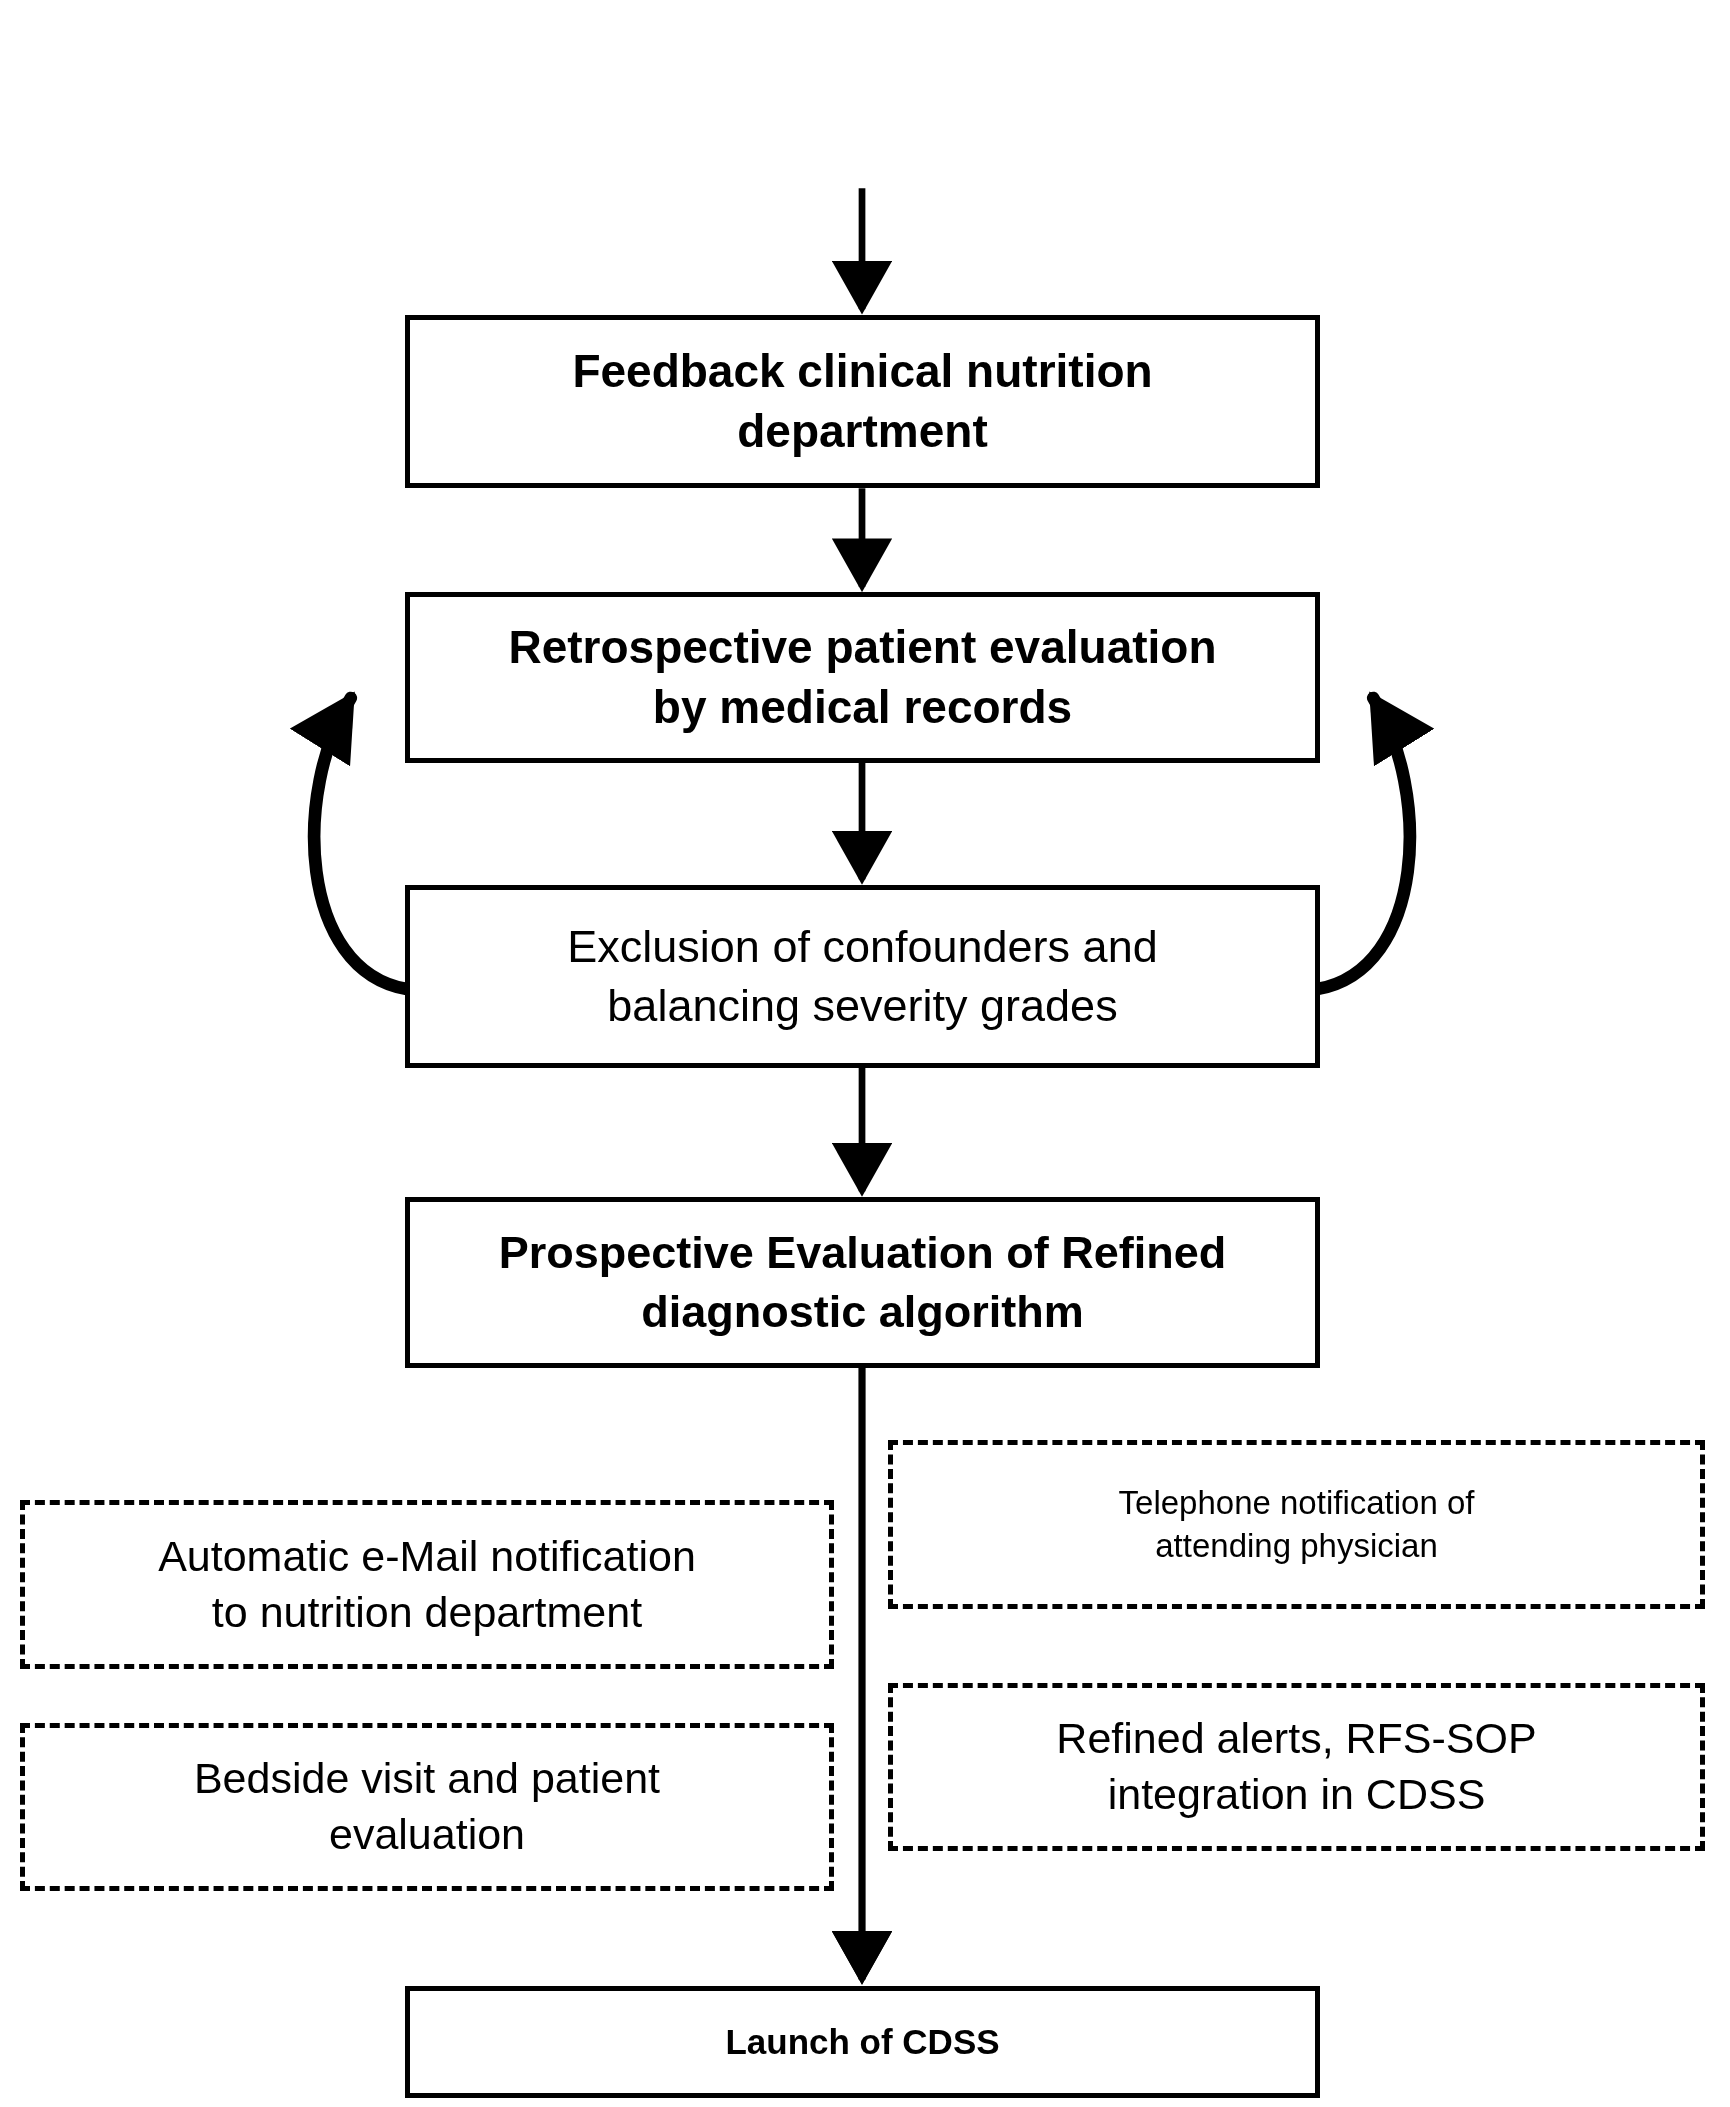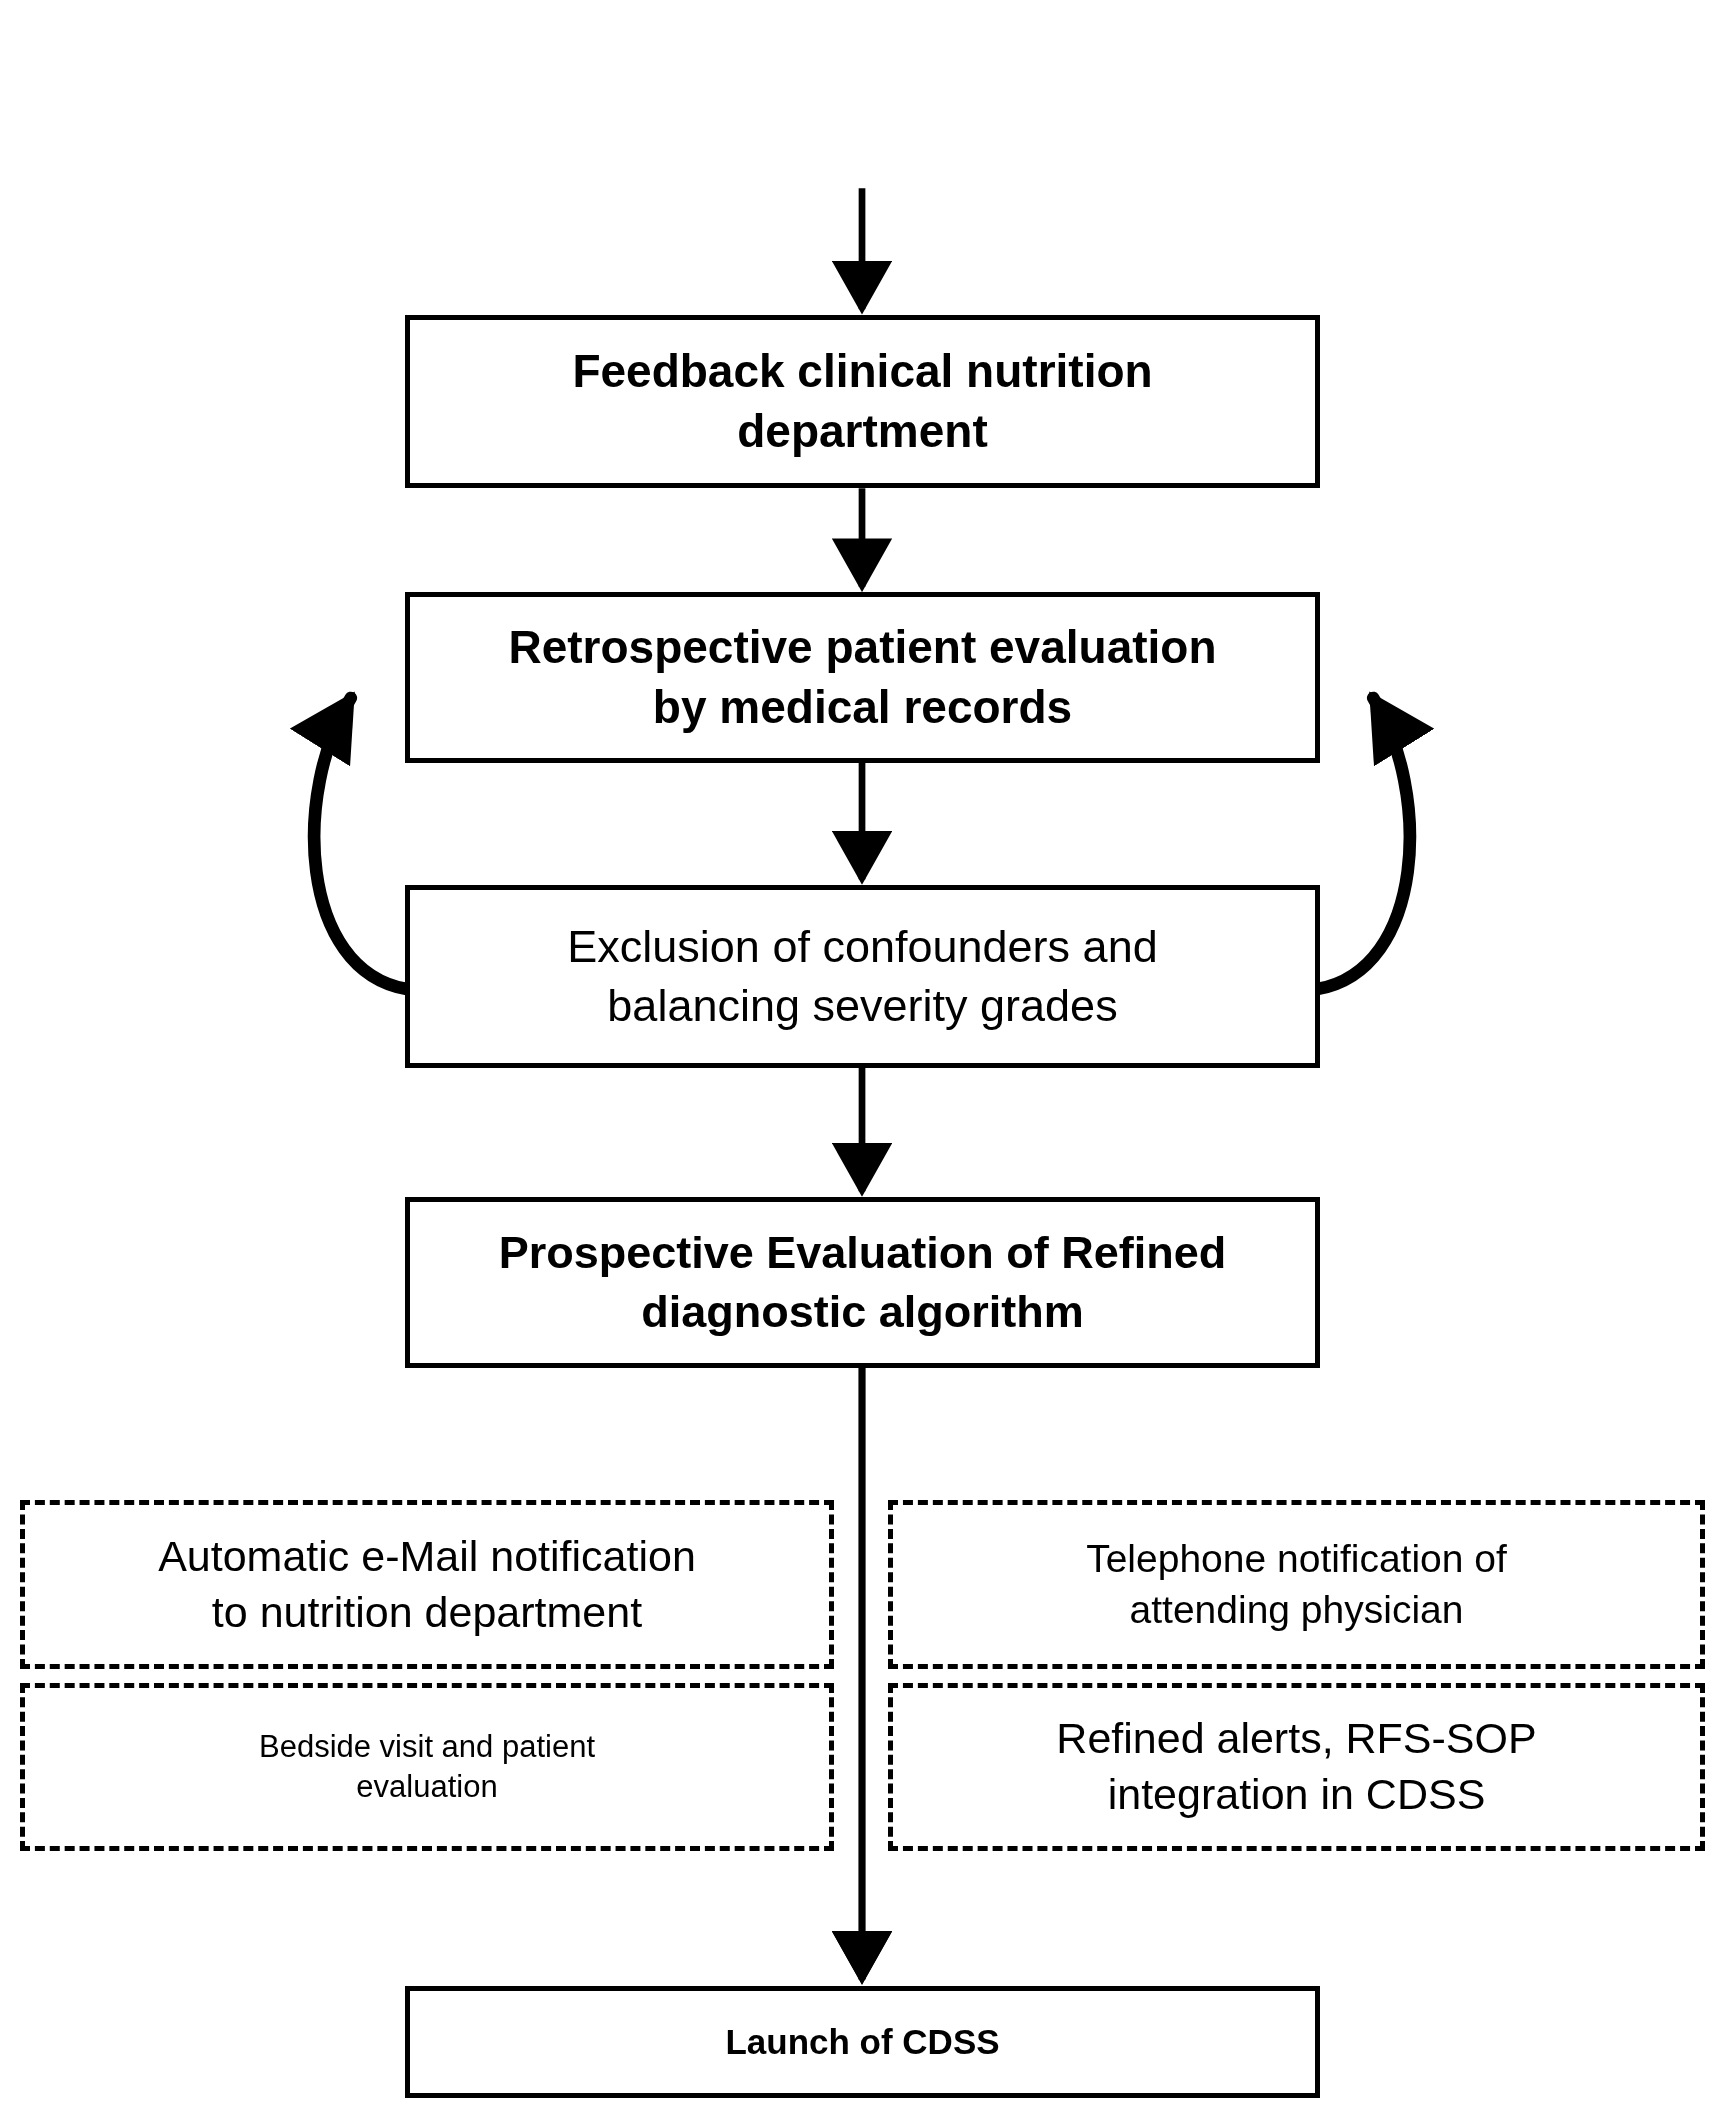--- a/index.html
+++ b/index.html
@@ -74,22 +74,22 @@
 
   
   #node-knowledge      { left:405px;  top:18.7px;   width:915px; height:169px; font-size:46px; }
   #node-feedback       { left:405px;  top:315px;  width:915px; height:173px; font-size:46px; }
   #node-retrospective  { left:405px;  top:592px;  width:915px; height:171px; font-size:46px; }
   #node-exclusion      { left:405px;  top:885px; width:915px; height:183px; font-size:45px; }
   #node-prospective    { left:405px;  top:1197px; width:915px; height:171px; font-size:45px; }
   #node-launch         { left:405px;  top:1986px; width:915px; height:112px; font-size:35px; }
 
   #dash-email     { left:20px;   top:1500px; width:814px; height:169px; font-size:43px; }
-  #dash-telephone { left:888px; top:1500px; width:817px; height:169px; font-size:39px; }
-  #dash-bedside   { left:20px;   top:1683px; width:814px; height:168px; font-size:31px; }
+  #dash-telephone { left:888px; top:1440px; width:817px; height:169px; font-size:33px; }
+  #dash-bedside   { left:20px;   top:1723px; width:814px; height:168px; font-size:43px; }
   #dash-digital   { left:888px; top:1683px; width:817px; height:168px; font-size:43px; }
 </style>
 </head>
 <body>
 
 <div id="stage">
 
   <svg id="wires" viewBox="0 0 2318 2824" xmlns="http://www.w3.org/2000/svg">
     <defs>
       <marker id="arrowhead" markerWidth="8" markerHeight="9" refX="7.2" refY="4.5" orient="auto" markerUnits="strokeWidth">

